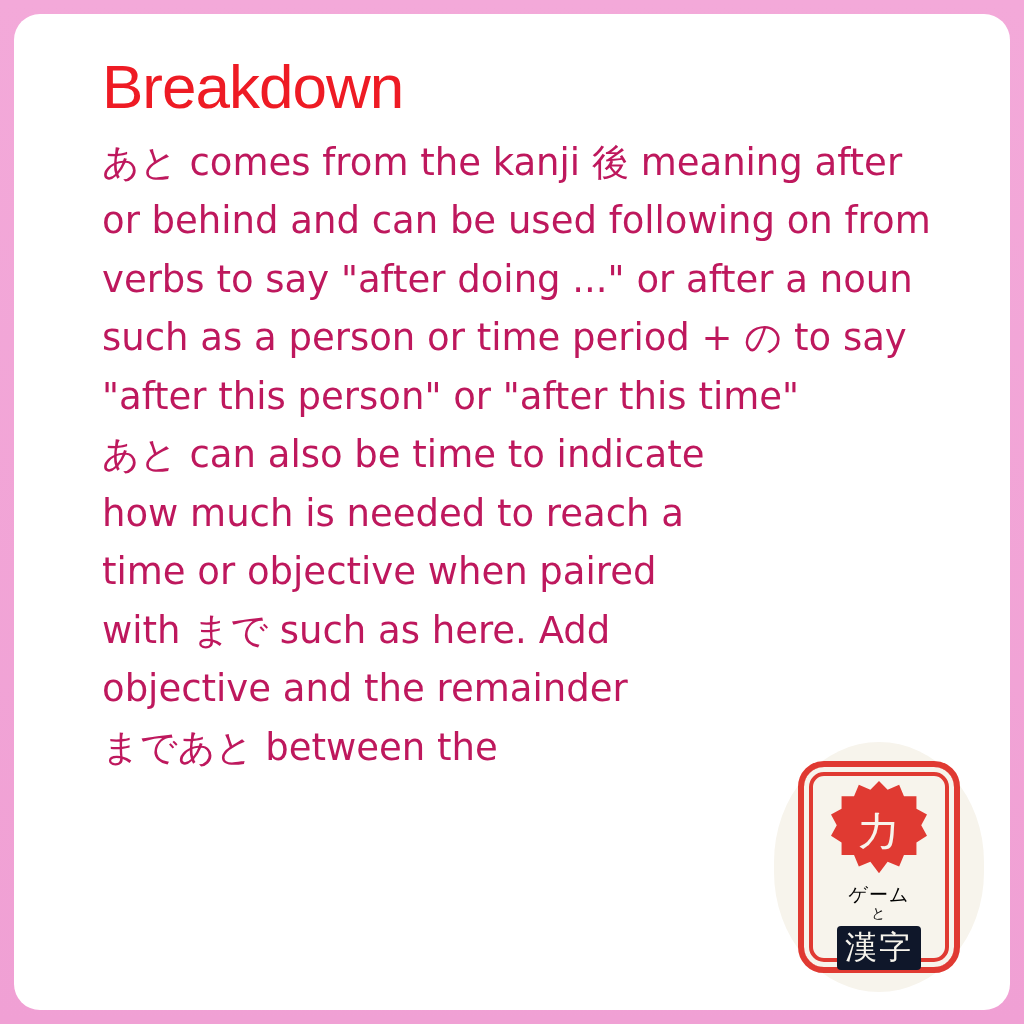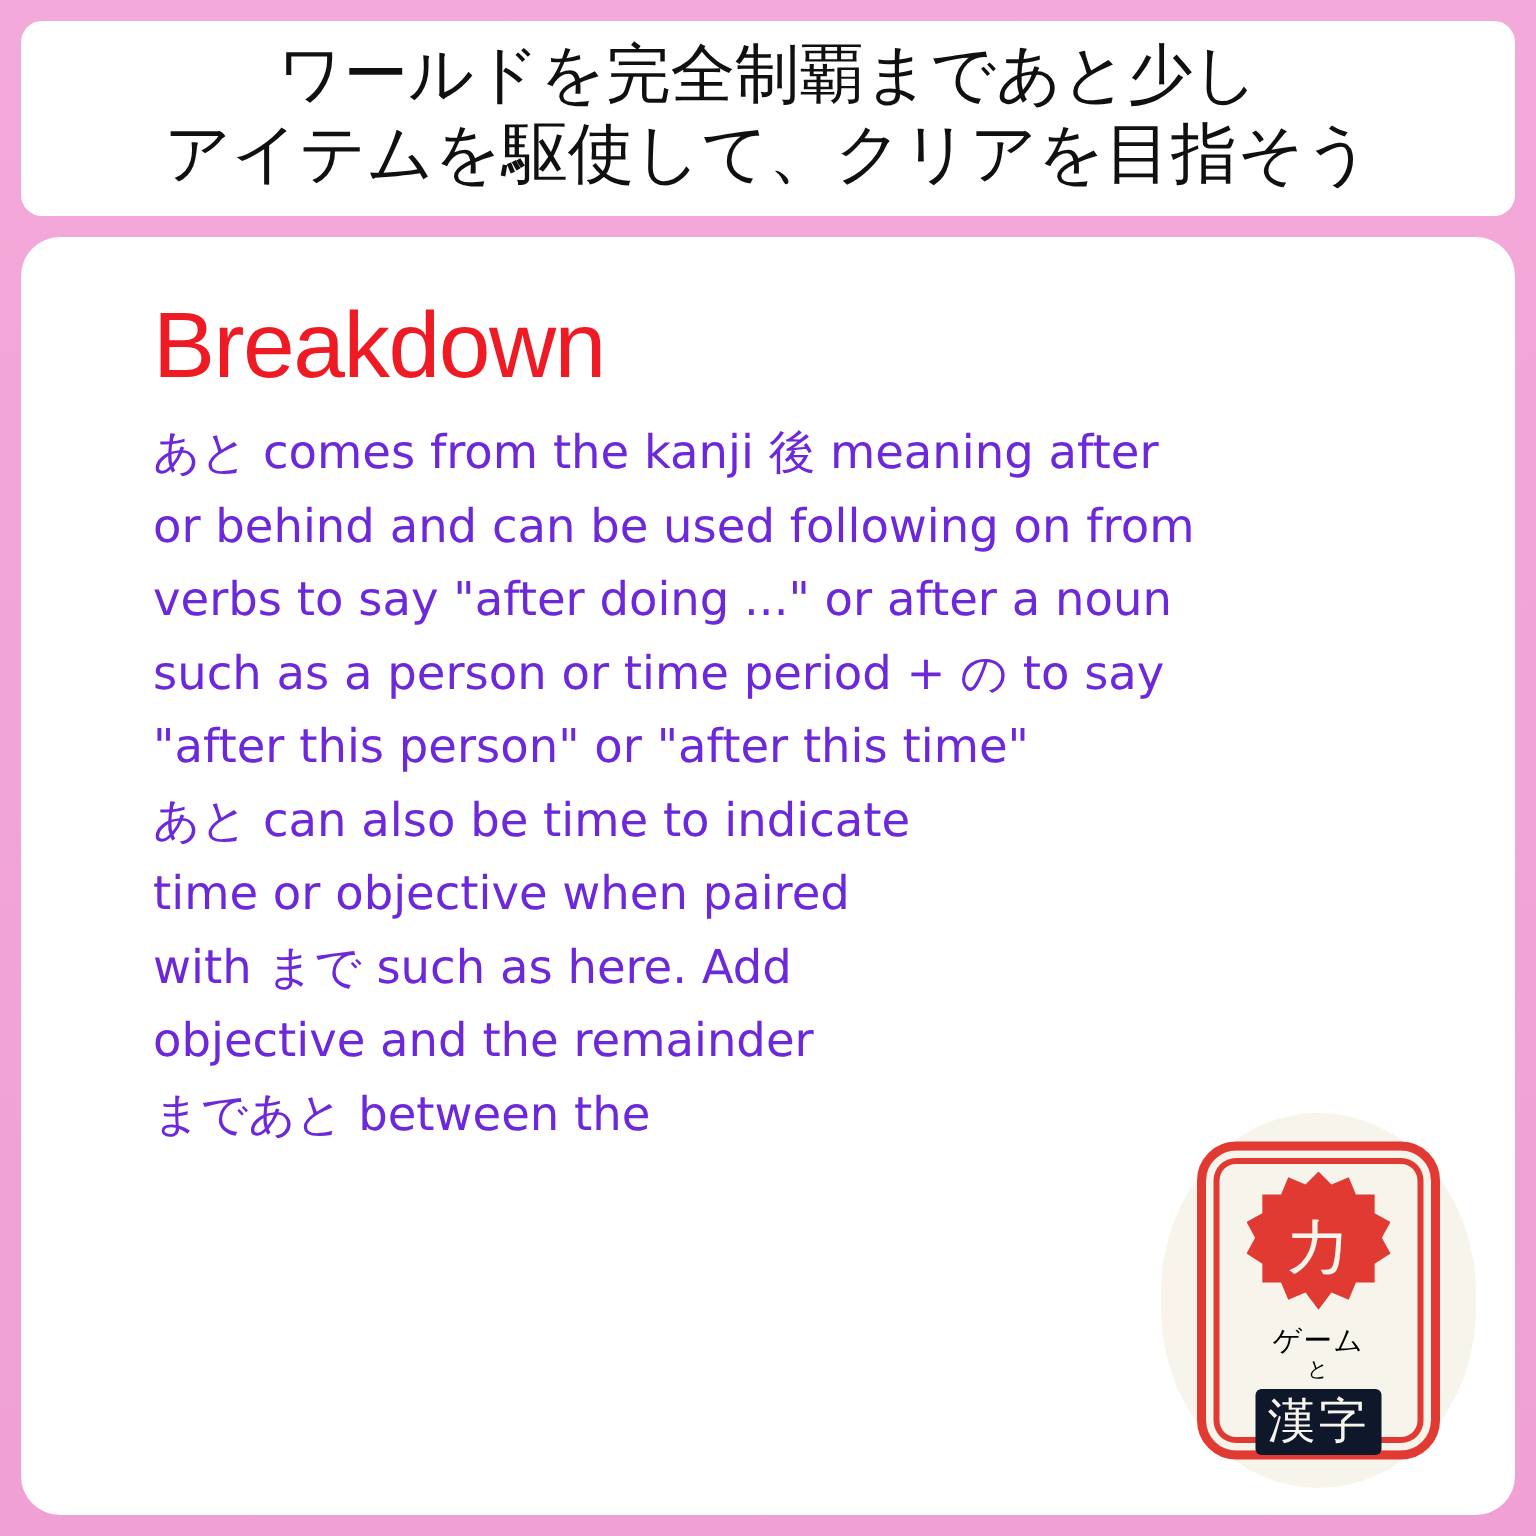--- a/index.html
+++ b/index.html
@@ -58,22 +58,22 @@
   .breakdown-title {
     color: #ee1b24;
     font-family: "Liberation Sans", sans-serif;
     font-weight: normal;
     font-size: 62px;
     line-height: 1.0;
     letter-spacing: -1px;
     margin: 8px 0 16px 0;
   }
   .breakdown-body {
-    color: #6d28d9;
-    font-size: 31px;
+    color: #be185d;
+    font-size: 37px;
     line-height: 1.58;
     font-family: "Liberation Sans", sans-serif;
     max-width: 830px;
   }
   .breakdown-body .ln {
     display: block;
     white-space: nowrap;
   }
   .jp {
     font-family: "DejaVu Sans", sans-serif;
@@ -148,35 +148,32 @@
     padding: 3px 8px 5px 8px;
     border-radius: 4px;
     letter-spacing: 2px;
   }
 </style>
 </head>
 <body>
 
 <div class="page">
 
-  <div class="quote-card">
-    <div class="quote-line first">ワールドを完全制覇まであと少し</div>
-    <div class="quote-line">アイテムを駆使して、クリアを目指そう</div>
-  </div>
 
   <div class="breakdown-card">
     <div class="breakdown-title">Breakdown</div>
 
     <div class="breakdown-body">
       <span class="ln jp">あと comes from the kanji 後 meaning after</span>
       <span class="ln jp">or behind and can be used following on from</span>
       <span class="ln jp">verbs to say "after doing ..." or after a noun</span>
       <span class="ln jp">such as a person or time period + の to say</span>
       <span class="ln jp">"after this person" or "after this time"</span>
       <span class="ln jp">あと can also be time to indicate</span>
+      <span class="ln jp">how much is needed to reach a</span>
       <span class="ln jp">time or objective when paired</span>
       <span class="ln jp">with まで such as here. Add</span>
       <span class="ln jp">objective and the remainder</span>
       <span class="ln jp">まであと between the</span>
     </div>
 
     <div class="stamp">
       <div class="stamp-inner">
         <div class="stamp-burst">カ</div>
         <div class="stamp-sub">

